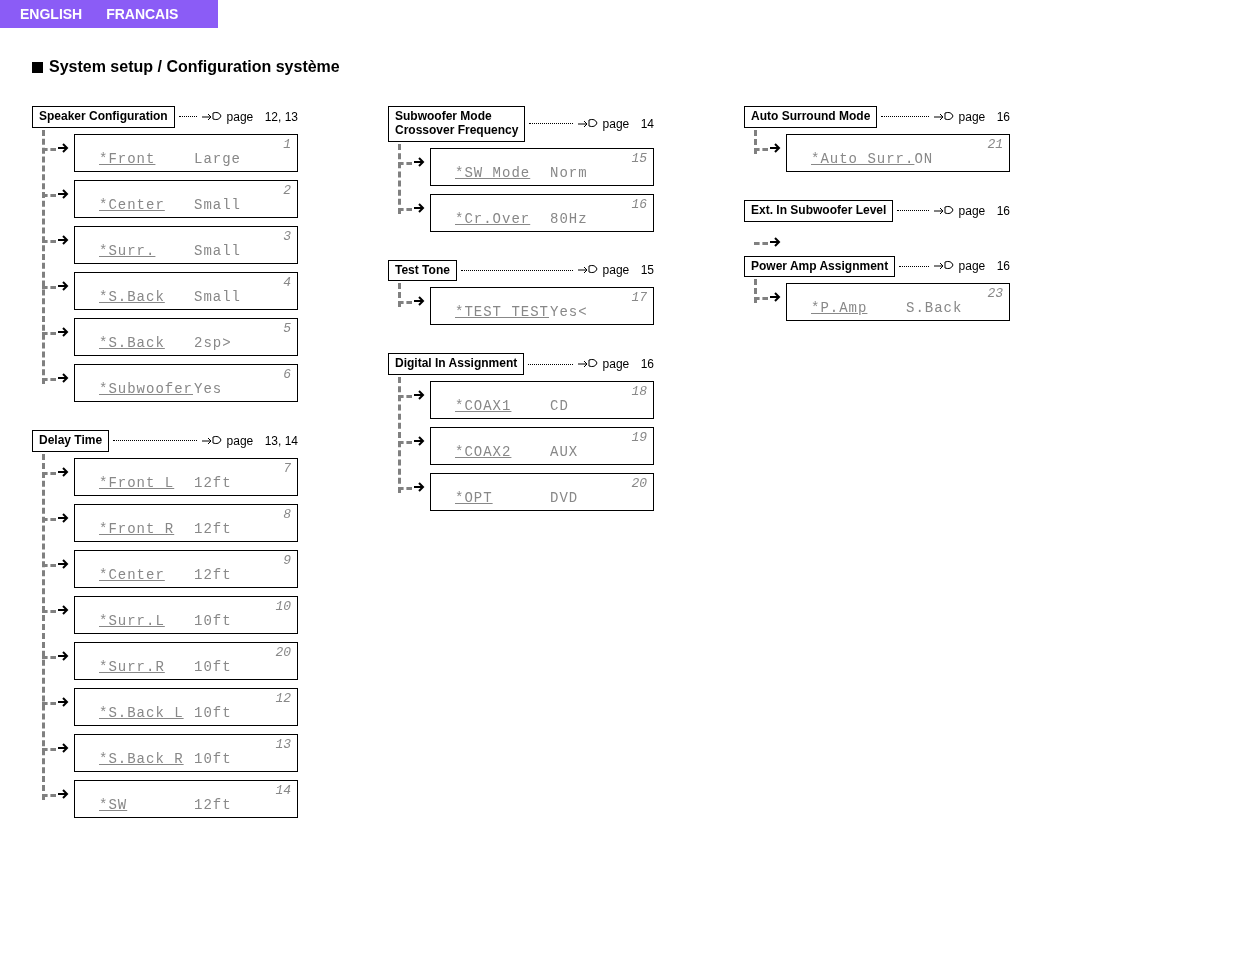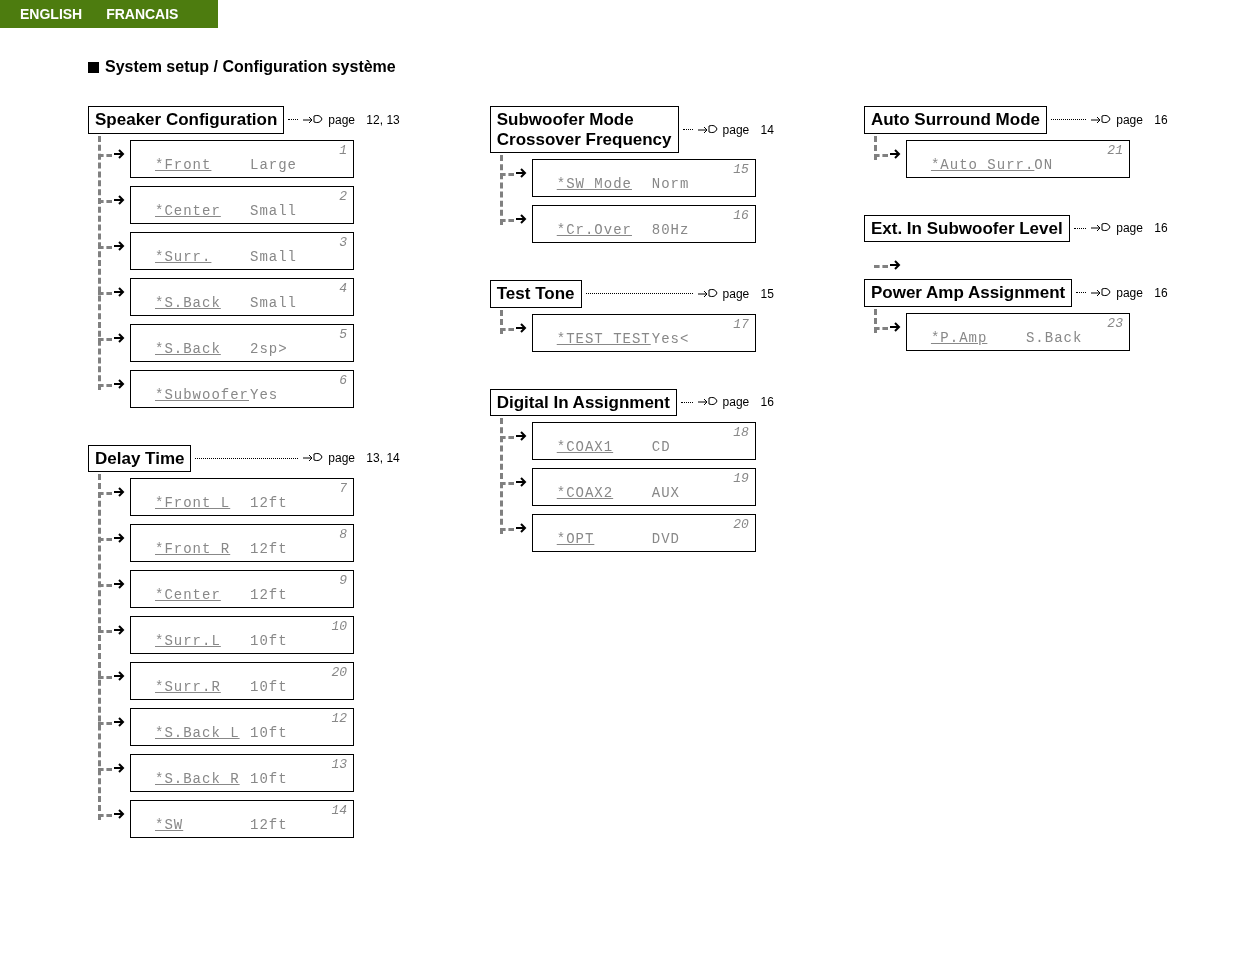--- a/index.html
+++ b/index.html
@@ -4,32 +4,32 @@
 <style>
   body {
     margin: 0;
     padding: 0;
     font-family: Arial, Helvetica, sans-serif;
     background: #fff;
     color: #000;
     width: 1235px;
   }
   .lang-bar {
-    background: #4d7c0f;
+    background: #8b5cf6;
     color: #fff;
     display: inline-block;
     padding: 6px 20px 6px 20px;
     font-weight: bold;
     font-size: 14px;
   }
   .lang-bar span {
     margin-right: 20px;
   }
   .page {
-    padding: 30px 0 0 88px;
+    padding: 30px 0 0 32px;
   }
   .section-heading {
     font-weight: bold;
     font-size: 16px;
     margin-bottom: 30px;
   }
   .section-heading .sq {
     display: inline-block;
     width: 11px;
     height: 11px;
@@ -53,21 +53,21 @@
   }
   .block-header {
     display: flex;
     align-items: center;
     margin-bottom: 6px;
   }
   .block-title {
     border: 1.5px solid #000;
     padding: 3px 6px;
     font-weight: bold;
-    font-size: 17px;
+    font-size: 12px;
     line-height: 1.15;
     background: #fff;
   }
   .dots {
     flex: 1;
     border-bottom: 1.5px dotted #000;
     margin: 0 4px;
     height: 0;
     min-width: 10px;
   }
@@ -92,21 +92,21 @@
     bottom: 18px;
     width: 0;
     border-left: 3px dashed #808080;
   }
   .tree-item {
     position: relative;
     padding-left: 32px;
     margin-bottom: 8px;
   }
   .tree-item:last-child {
-    margin-bottom: 9px;
+    margin-bottom: 0;
   }
   .tree-item .branch {
     position: absolute;
     left: 0;
     top: 14px;
     width: 14px;
     border-top: 3px dashed #808080;
   }
   .tree-item .arrow {
     position: absolute;

